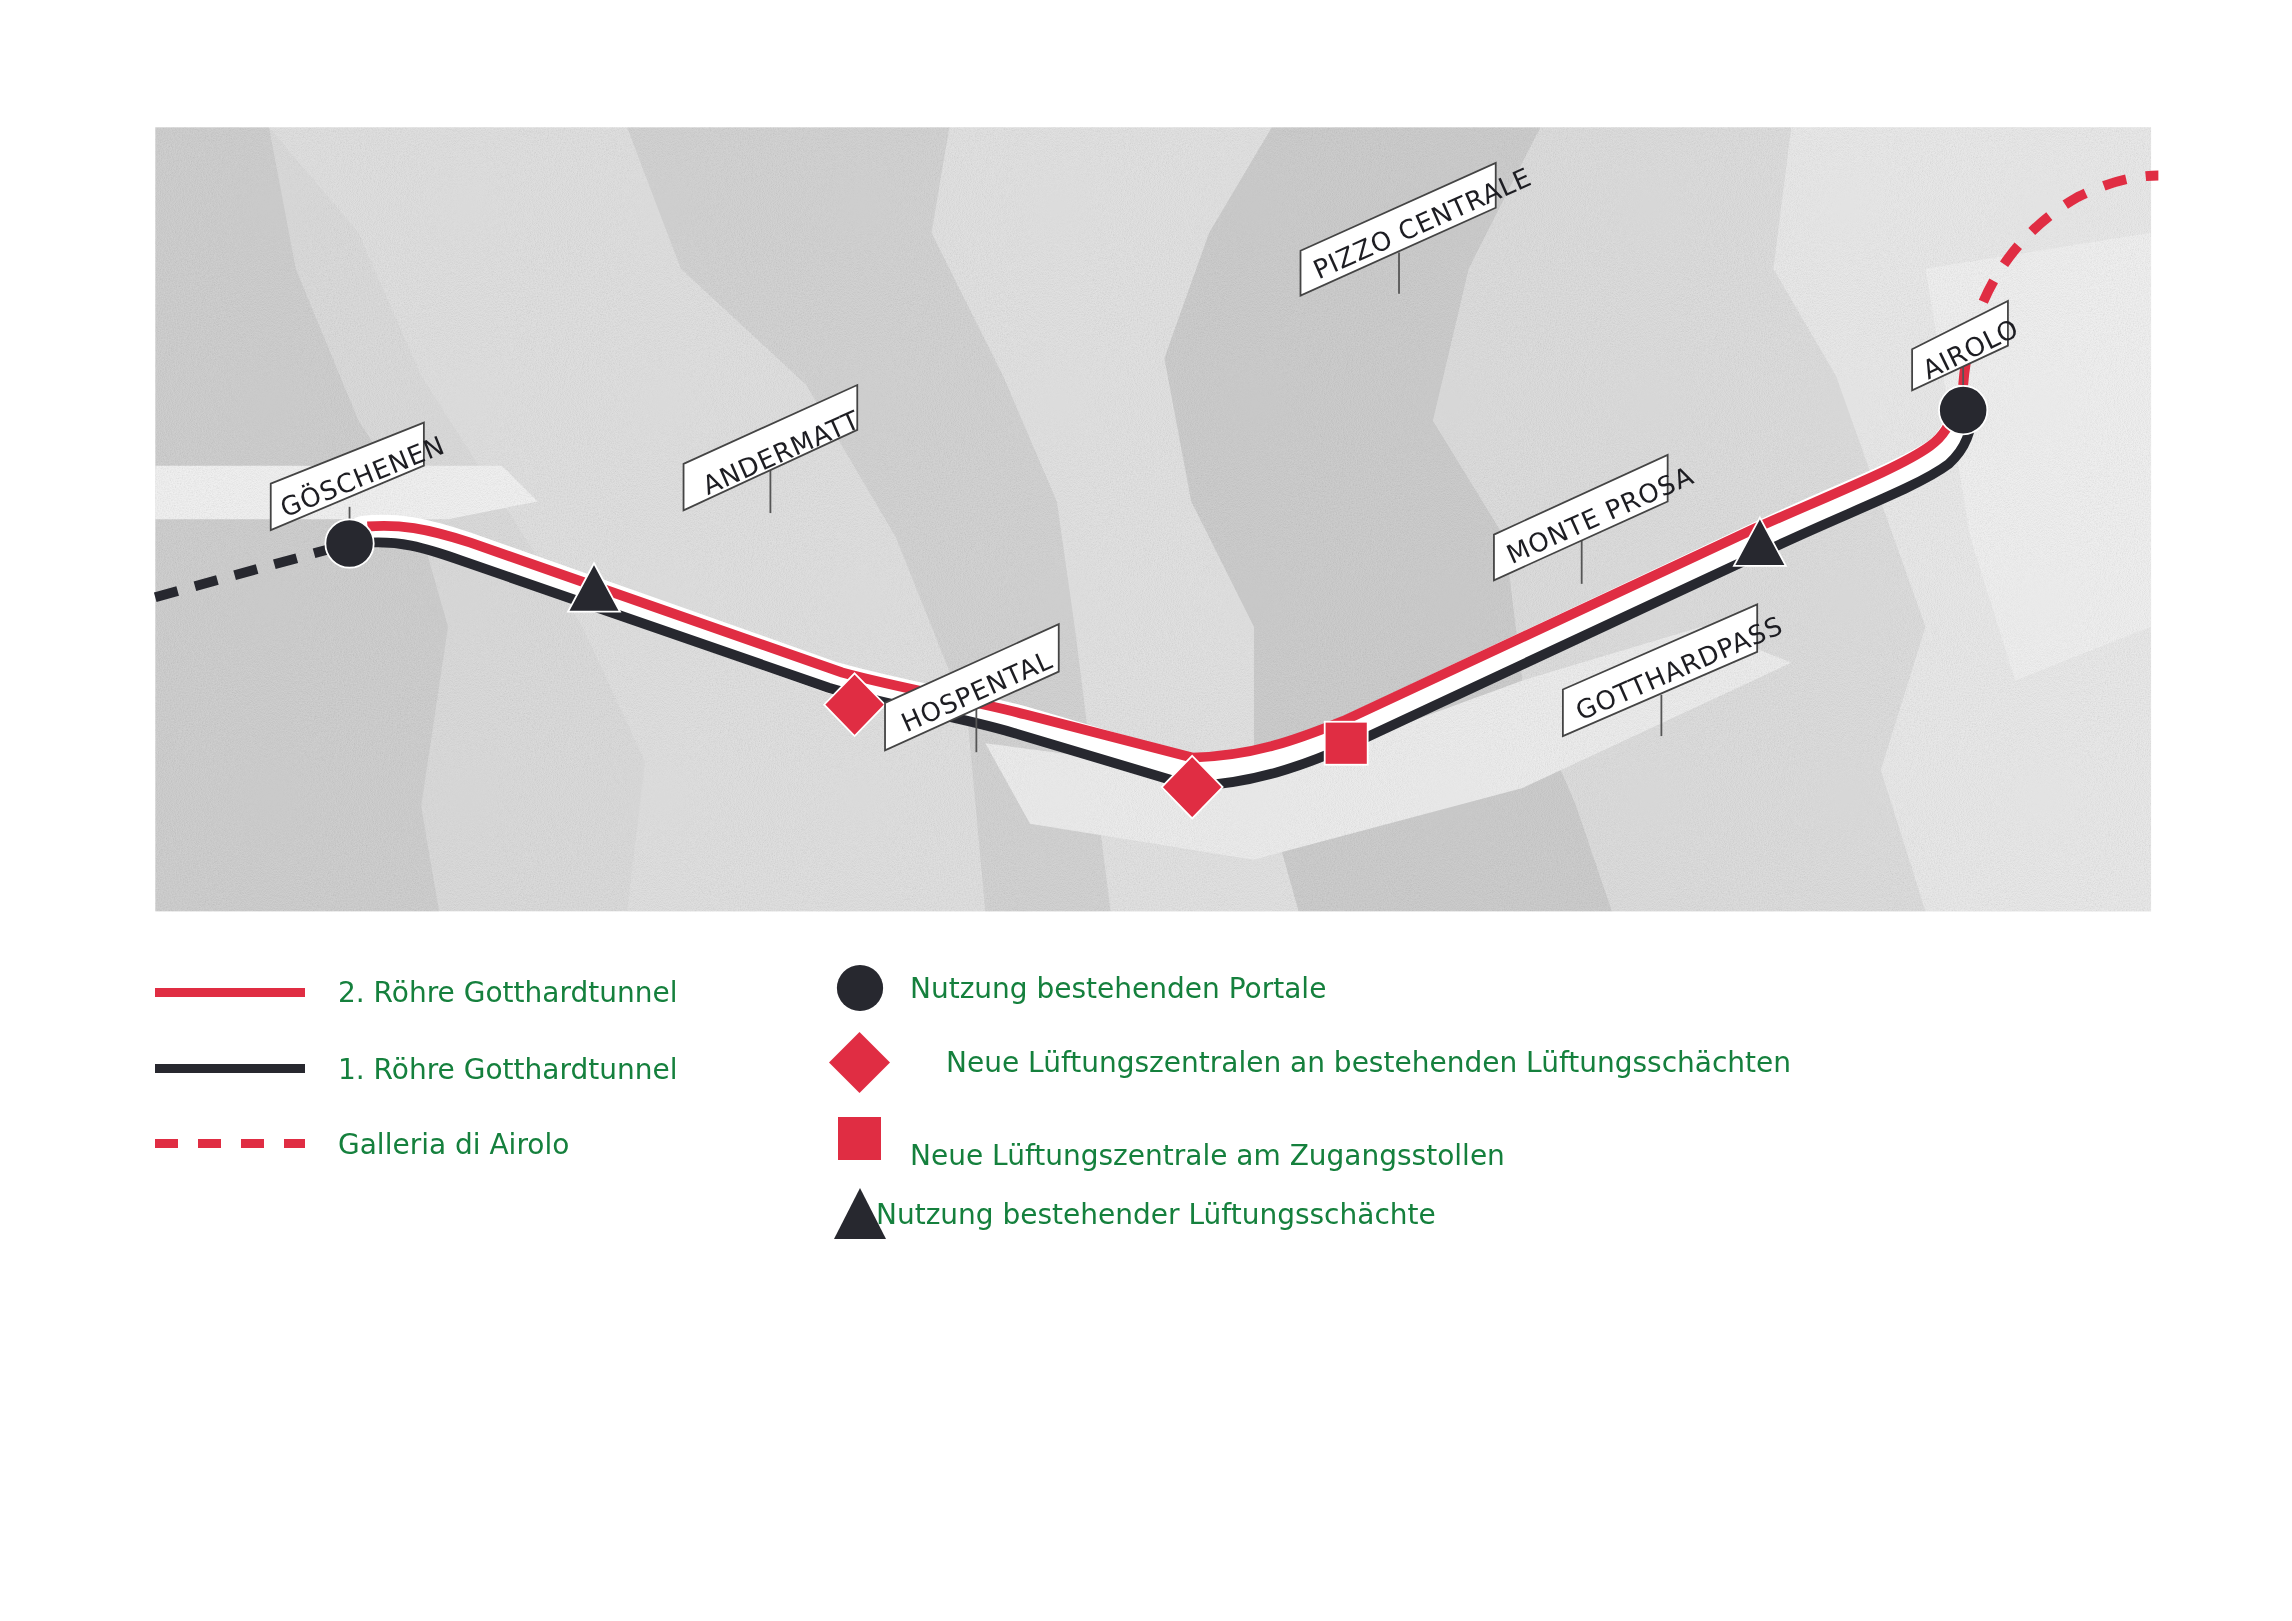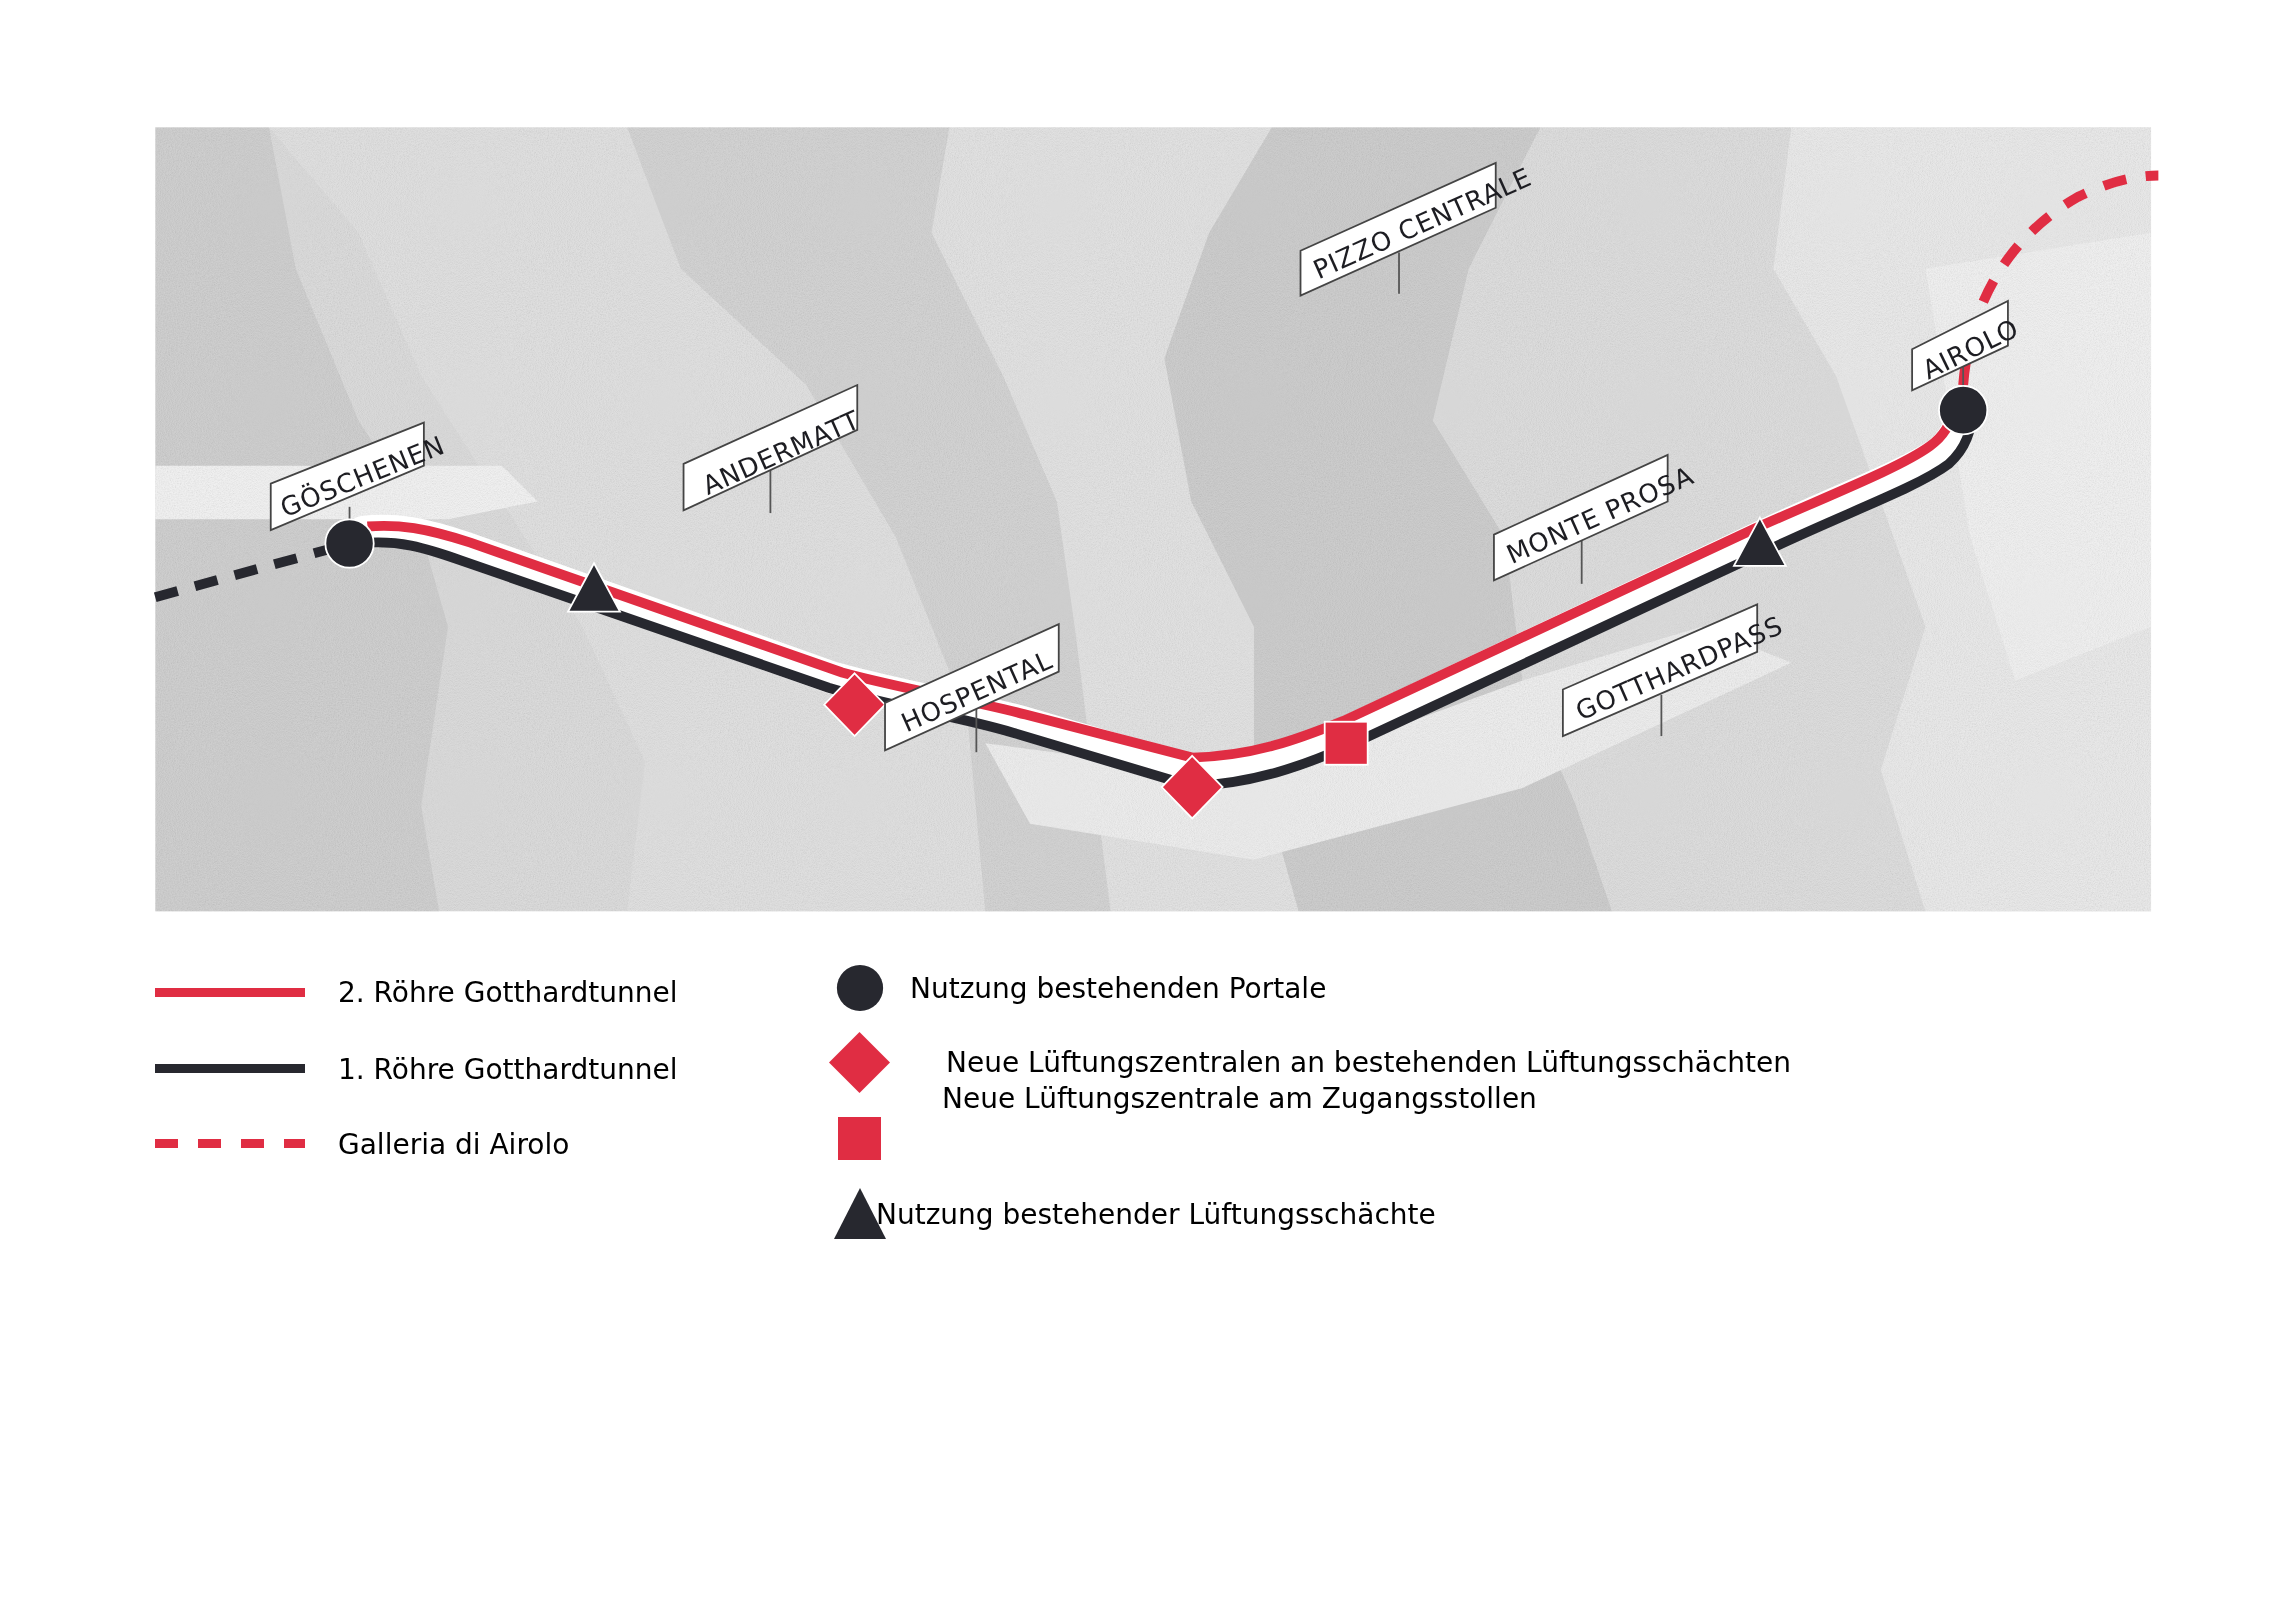--- a/index.html
+++ b/index.html
@@ -2,21 +2,21 @@
 <html style="font-size:14.3px"><head>
 <meta charset="utf-8">
 <style>
   html, body { margin: 0; padding: 0; background: #ffffff; }
   body { width: 2293px; height: 1622px; position: relative; overflow: hidden;
          font-family: "Liberation Sans", "DejaVu Sans", sans-serif; color: #111; }
   #map { position: absolute; left: 0; top: 0; width: 2293px; height: 985px; }
   .sign-text { font-family: "DejaVu Sans", sans-serif; font-size: 29px; fill: #1d1d22; letter-spacing: 1px; }
   .legend { position: absolute; }
   .legend-row { position: absolute; display: flex; align-items: center; }
-  .legend-label { font-family: "DejaVu Sans", sans-serif; font-size: 28px; color: #000000; white-space: nowrap; }
+  .legend-label { font-family: "DejaVu Sans", sans-serif; font-size: 28px; color: #15803d; white-space: nowrap; }
   .swatch-line { position: absolute; height: 9px; width: 150px; }
   .swatch-dash { position: absolute; height: 9px; width: 150px;
                  background: repeating-linear-gradient(90deg, var(--c) 0 23px, transparent 23px 43px); }
   .icon { position: absolute; }
 </style>
 </head>
 <body>
 
 <svg id="map" viewBox="0 0 2560 1100" xmlns="http://www.w3.org/2000/svg">
   <defs>
@@ -150,21 +150,21 @@
   <svg class="icon" style="left:829px;top:1032px;" width="61" height="61" viewBox="0 0 68 68">
     <polygon points="34,0 68,34 34,68 0,34" fill="#e02d43"></polygon>
   </svg>
   <div class="legend-row" style="left:910px;top:1044px;height:36px;margin-left:36px;">
     <span class="legend-label">Neue Lüftungszentralen an bestehenden Lüftungsschächten</span>
   </div>
 
   <svg class="icon" style="left:838px;top:1117px;" width="43" height="43" viewBox="0 0 48 48">
     <rect x="0" y="0" width="48" height="48" fill="#e02d43"></rect>
   </svg>
-  <div class="legend-row" style="left:910px;top:1080px;height:36px;margin-left:32px;">
+  <div class="legend-row" style="left:910px;top:1137px;height:36px;">
     <span class="legend-label">Neue Lüftungszentrale am Zugangsstollen</span>
   </div>
 
   <svg class="icon" style="left:834px;top:1188px;" width="52" height="52" viewBox="0 0 58 58">
     <polygon points="29,0 58,57 0,57" fill="#27282f"></polygon>
   </svg>
   <div class="legend-row" style="left:876px;top:1196px;height:36px;">
     <span class="legend-label">Nutzung bestehender Lüftungsschächte</span>
   </div>
 </div>

